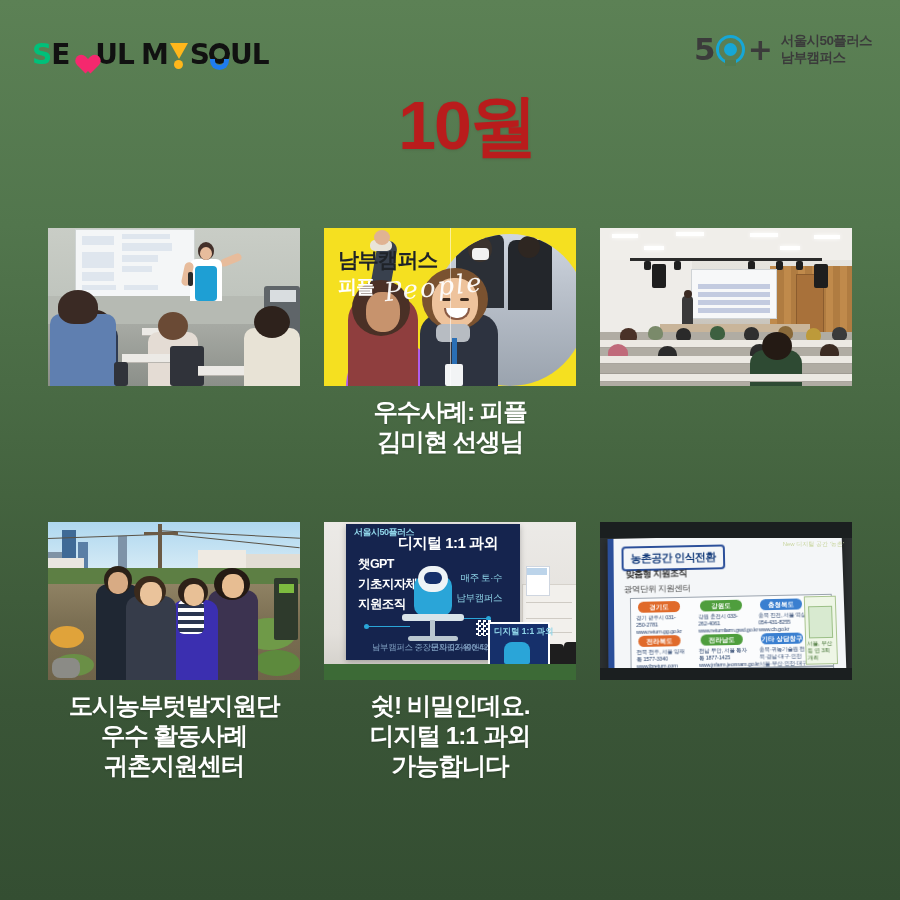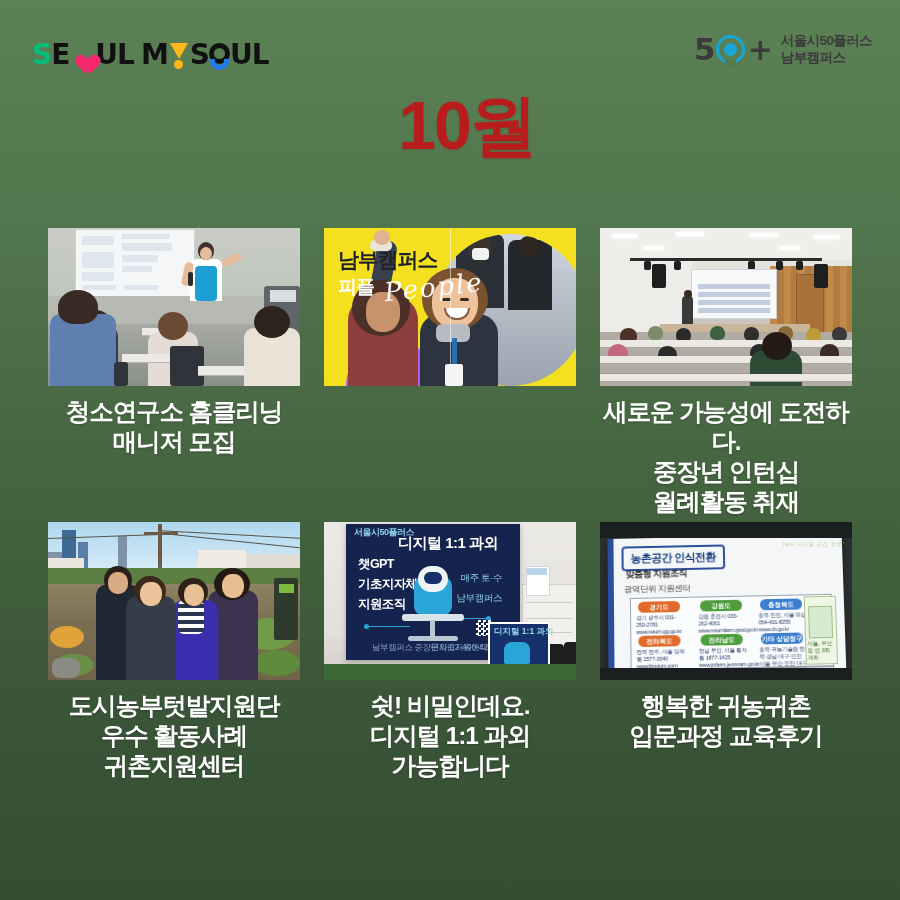--- a/index.html
+++ b/index.html
@@ -383,22 +383,20 @@
               <div class="desk d2"></div>
             <div class="aud a4"></div>
               <div class="a4h"></div>
             <div class="aud a2"></div>
               <div class="a2h"></div>
             <div class="aud a1"></div>
               <div class="a1h"></div>
             <div class="chair ch2"></div>
           </div>
         </div>
-        <div class="cap">청소연구소 홈클리닝
-매니저 모집</div>
       </div>
 
       <div class="cell c1">
         <div class="thumb">
           <div class="ph p2">
             <div class="oval">
               <div class="bgp1"></div>
                 <div class="bgp1h"></div>
                 <div class="mask"></div>
               <div class="bgp2"></div>
@@ -421,20 +419,22 @@
               <div class="wBsmile"></div>
             <div class="scarf"></div>
               <div class="lanyard"></div>
               <div class="badge"></div>
             <div class="divider"></div>
             <div class="ttl">남부캠퍼스</div>
             <div class="sub">피플</div>
             <div class="script">People</div>
           </div>
         </div>
+        <div class="cap">우수사례: 피플
+김미현 선생님</div>
       </div>
 
       <div class="cell c2">
         <div class="thumb">
           <div class="ph p3">
             <div class="ceil"></div>
             <span class="cl cl1"></span>
               <span class="cl cl2"></span>
               <span class="cl cl3"></span>
             <span class="cl cl4"></span>
@@ -469,23 +469,20 @@
             <span class="hd h9"></span>
               <span class="hd h10"></span>
               <span class="hd h11"></span>
               <span class="hd h12"></span>
             <div class="desk dk2"></div>
             <div class="front"></div>
               <div class="fronth"></div>
             <div class="desk dk3"></div>
           </div>
         </div>
-        <div class="cap">새로운 가능성에 도전하다.
-중장년 인턴십
-월례활동 취재</div>
       </div>
     </div>
 
     <div class="row">
 
       <div class="cell c0">
         <div class="thumb">
           <div class="ph p4">
             <div class="sky"></div>
             <div class="bld b4"></div>
@@ -614,19 +611,17 @@
                 <div class="sidep"></div>
               <div class="sidet">서울, 부산 등
 연 3회 개최</div>
               <div class="foot">기초지자체: 귀농·귀촌지원센터 또는 농업기술센터(귀농귀촌활성화팀 설치)</div>
             </div>
             <div class="dark"></div>
             <div class="corner">New 디지털 공간 '농촌'</div>
             <div class="bot"></div>
           </div>
         </div>
-        <div class="cap">행복한 귀농귀촌
-입문과정 교육후기</div>
       </div>
     </div>
   </div>
 
 </div>
 
 </body></html>

